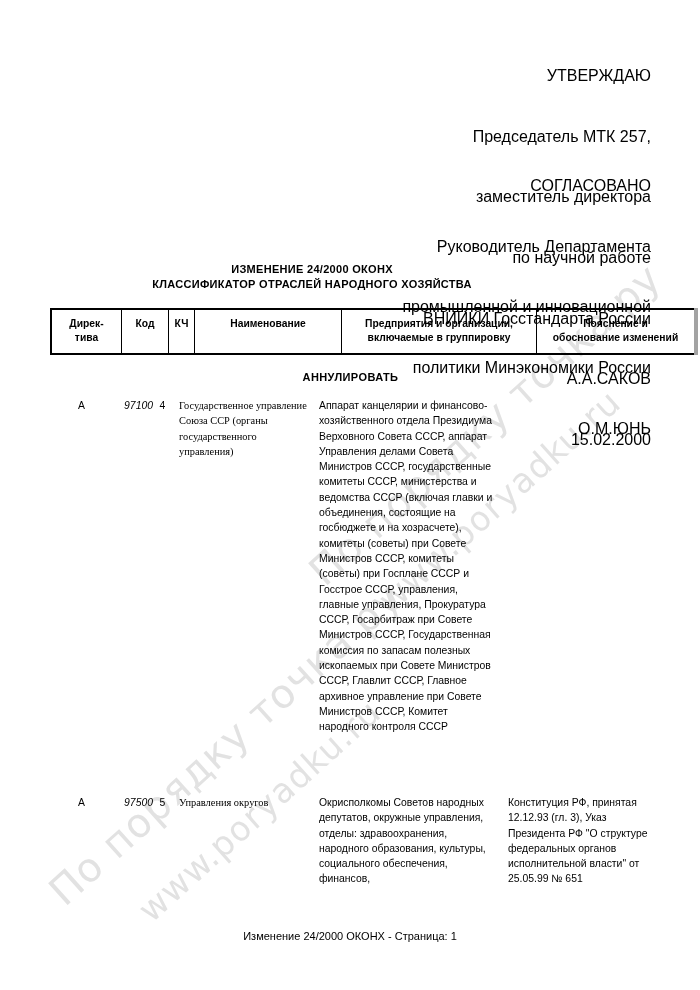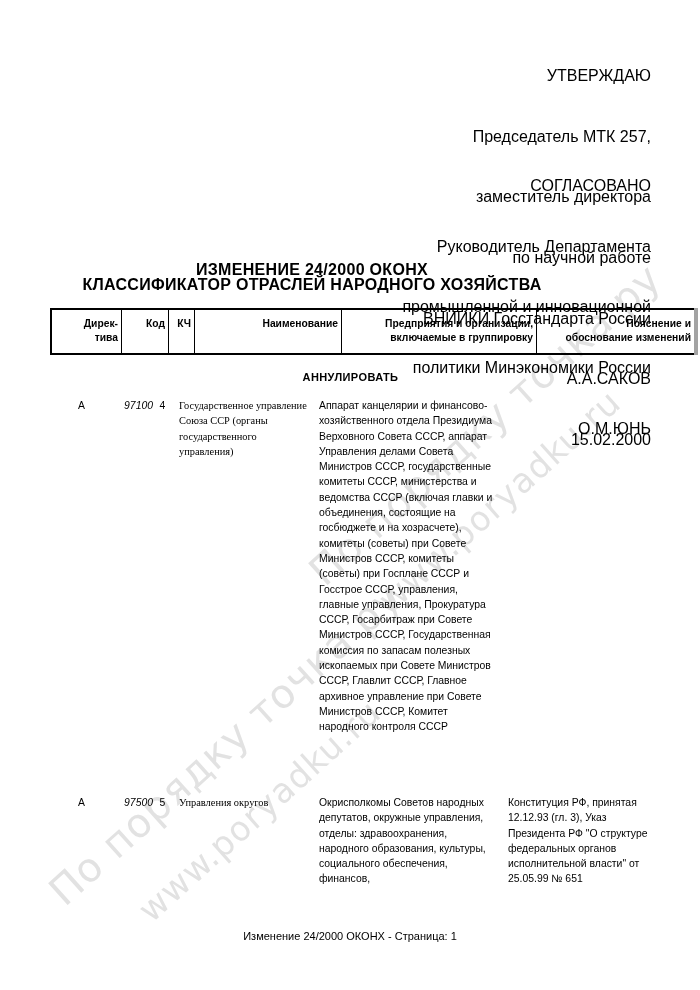--- a/index.html
+++ b/index.html
@@ -82,21 +82,21 @@
   }
   .approval-line { display: block; margin-top: 32px; }
 
   
   #doc-title {
     position: absolute;
     left: 0;
     top: 262px;
     width: 624px;
     text-align: center;
-    font-size: 16px;
+    font-size: 11px;
     font-weight: bold;
     line-height: 15px;
     letter-spacing: 0.3px;
   }
   #doc-title .t-line { display: block; }
 
   
   #oknx-table {
     position: absolute;
     left: 50px;
@@ -113,21 +113,21 @@
     font-size: 10.3px;
     font-weight: bold;
     line-height: 13.5px;
     padding: 7px 3px 9px 3px;
     text-align: center;
     vertical-align: top;
     background: transparent;
   }
   #oknx-table th:first-child { border-left: 2px solid #000; }
   #oknx-table th:last-child  { border-right: 4px solid #a3a3a3; }
-  .th-line { display: block; text-align: right; }
+  .th-line { display: block; }
 
   
   #section-label {
     position: absolute;
     left: 50px;
     top: 371px;
     width: 601px;
     text-align: center;
     font-size: 11px;
     font-weight: bold;

